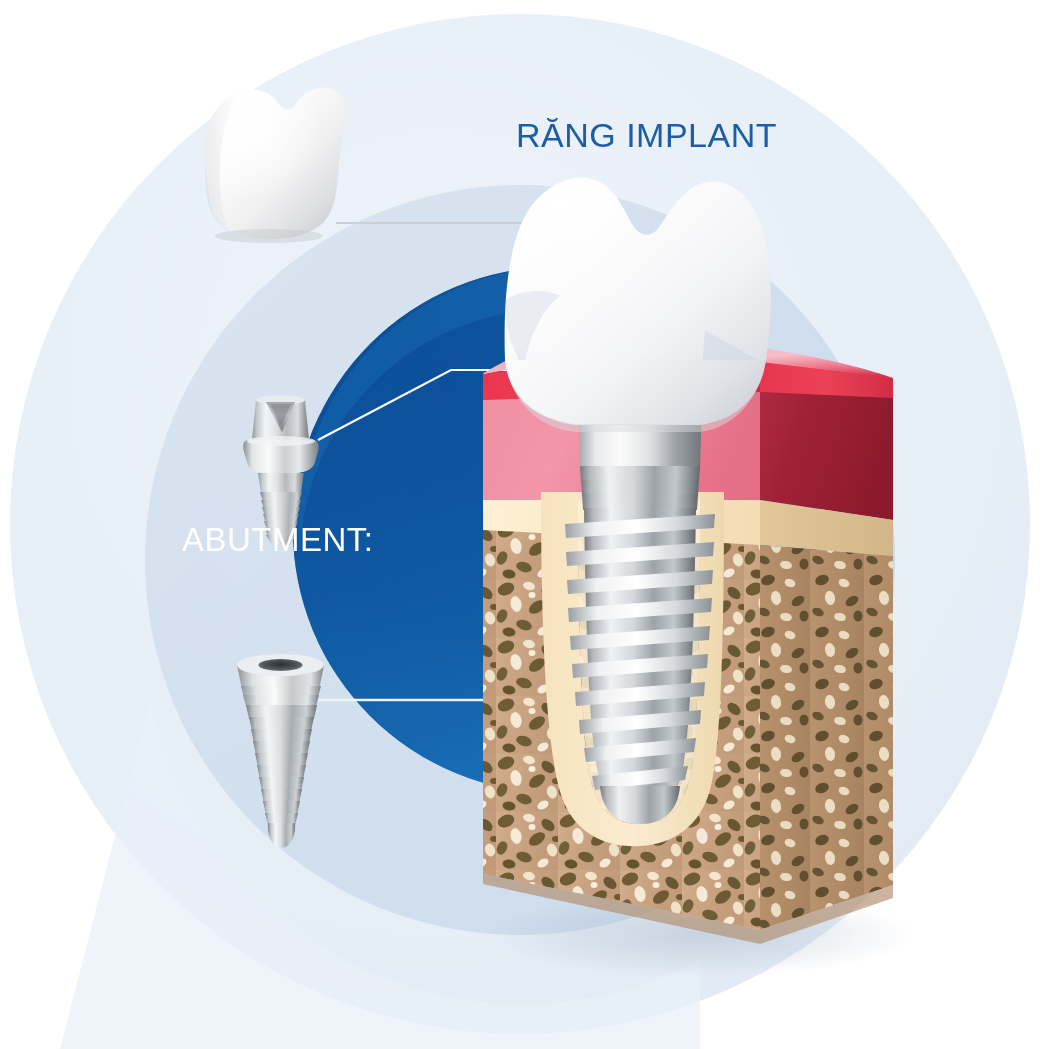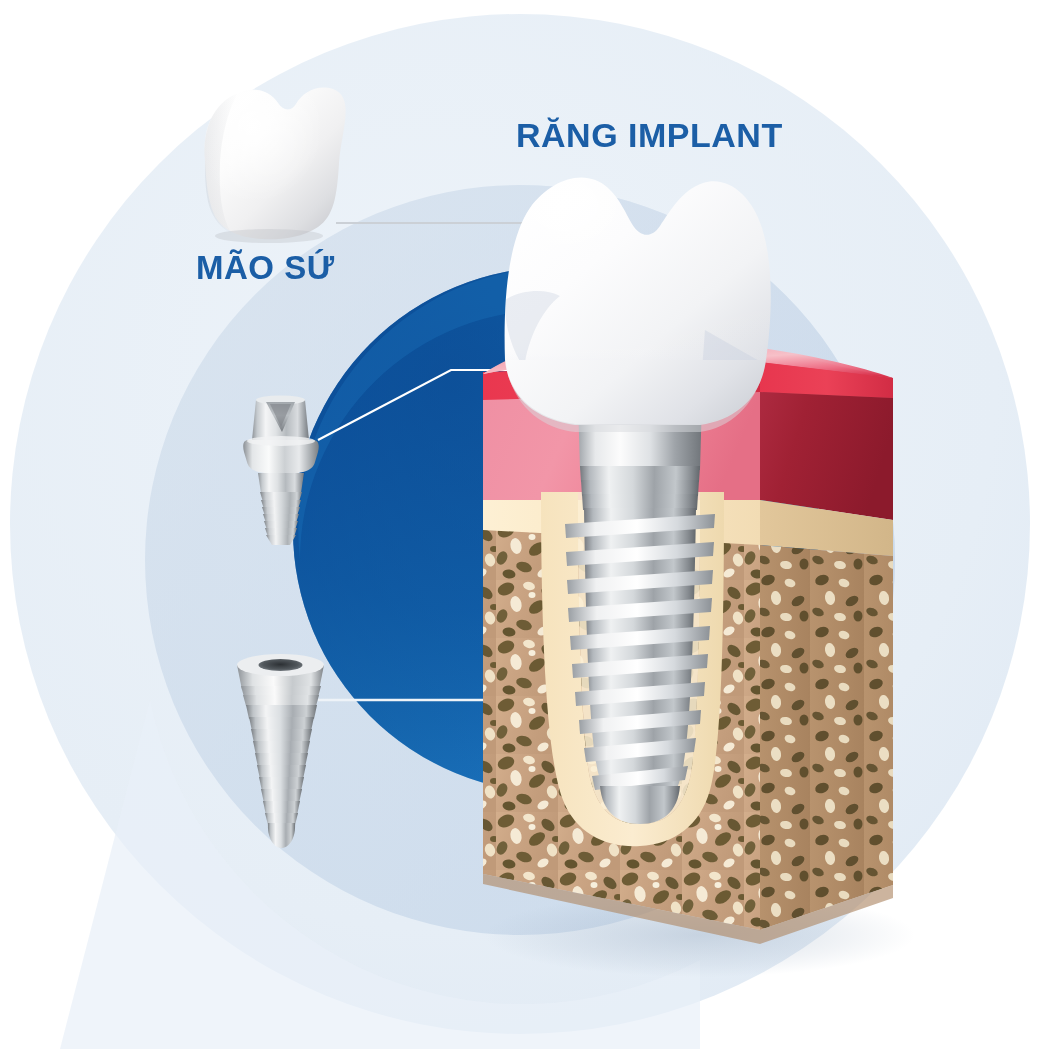--- a/index.html
+++ b/index.html
@@ -21,21 +21,21 @@
   #scene {
     position: absolute;
     left: 0;
     top: 0;
     width: 1049px;
     height: 1049px;
   }
   .lbl {
     position: absolute;
     font-family: "Liberation Sans", sans-serif;
-    font-weight: bold;
+    font-weight: normal;
     letter-spacing: 0.5px;
     white-space: nowrap;
     user-select: none;
   }
   #label-crown {
     left: 196px;
     top: 249px;
     font-size: 33px;
     color: #1b5ea6;
   }
@@ -511,19 +511,19 @@
         <path d="M505,300 C520,290 545,288 560,296 C540,312 528,340 524,368
                C512,350 504,325 505,300 Z" fill="#aab4cf" opacity="0.22"></path>
         <path d="M705,330 L775,370 L700,398 Z" fill="#c3cbde" opacity="0.35"></path>
       </g>
       <path d="M505,358 C508,396 536,419 575,424 L700,424 C735,419 760,398 766,358
                C760,402 732,428 700,432 L575,432 C540,428 510,404 505,358 Z" fill="#d7dade" opacity="0.5"></path>
     </g>
 
   </svg>
 
-  <div class="lbl" id="label-crown">MÃO SỨ</div>
 
   <div class="lbl" id="label-implant-tooth">RĂNG IMPLANT</div>
 
+  <div class="lbl" id="label-abutment">ABUTMENT:</div>
 
 
 </div>
 
 </body></html>

